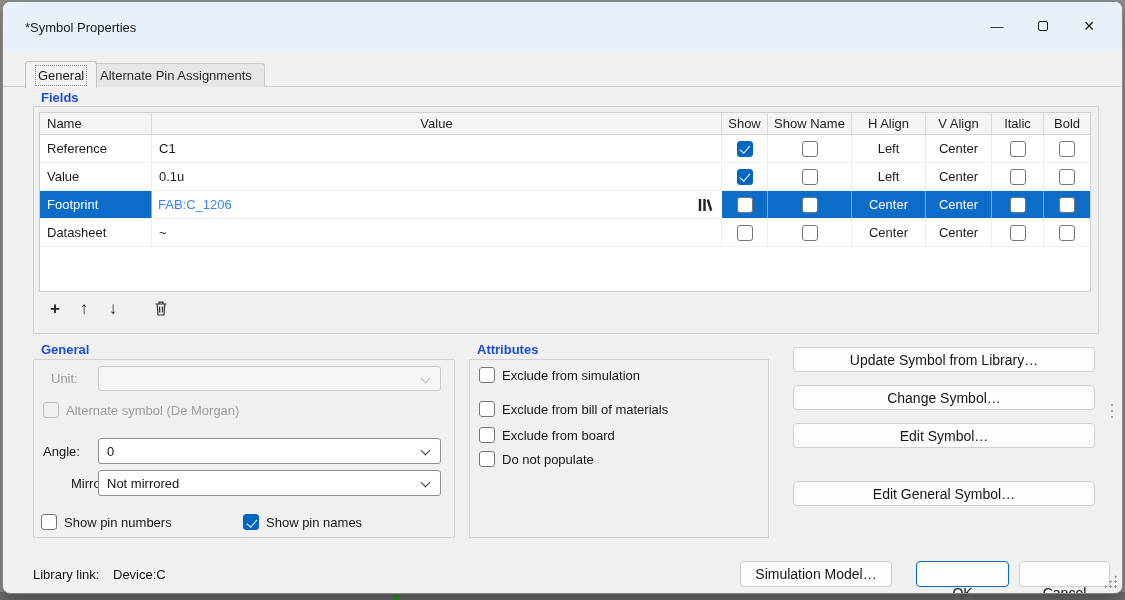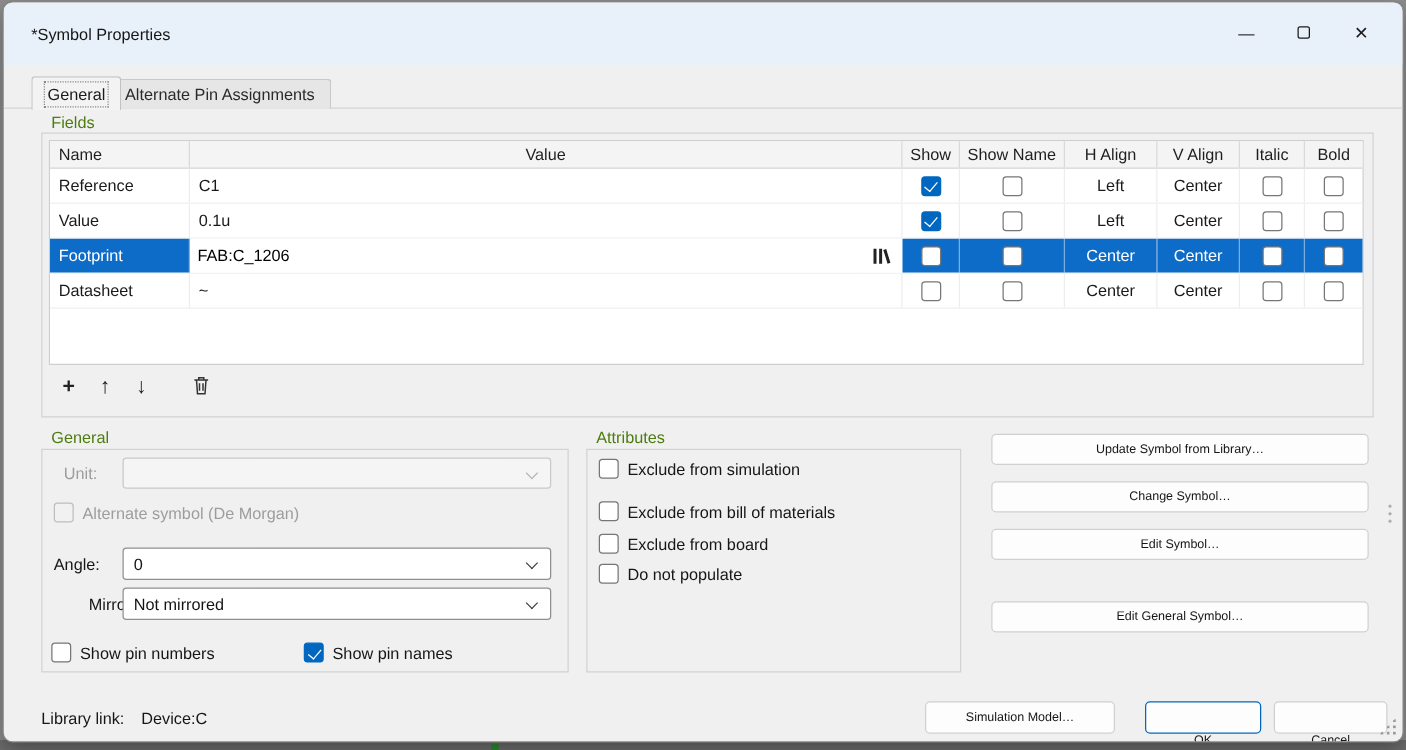--- a/index.html
+++ b/index.html
@@ -25,21 +25,21 @@
   
   .tabstrip-line{position:absolute;left:0;right:0;top:84px;height:1px;background:#d4d4d4;}
   .tab{position:absolute;font-size:13px;display:flex;align-items:center;justify-content:center;}
   .tab.active{left:22px;top:59px;height:27px;padding:0 12px;background:#f3f3f3;
               border:1px solid #c2c2c2;border-bottom:none;border-radius:3px 3px 0 0;z-index:2;}
   .tab.active .tab-label{outline:1px dotted #8a8a8a;outline-offset:2px;}
   .tab.inactive{left:84px;top:61px;height:24px;padding:11px 12px;background:#e6e6e6;
                 border:1px solid #c9c9c9;border-bottom:none;border-radius:3px 3px 0 0;color:#2a2a2a;}
 
   
-  .group-label{position:absolute;font-size:13px;color:#4d7c0f;}
+  .group-label{position:absolute;font-size:13px;color:#1d4ed8;font-weight:bold;}
   .groupbox{position:absolute;border:1px solid #d2d2d2;background:transparent;}
 
   
   .grid{position:absolute;left:36px;top:110px;width:1052px;height:180px;background:#ffffff;
         border:1px solid #cfcfcf;font-size:13px;--cols:112px 1fr 46px 84px 74px 66px 52px 46px;}
   .grid-header{display:grid;grid-template-columns:var(--cols);height:22px;background:#f4f4f4;
                border-bottom:1px solid #d6d6d6;}
   .grid-header>div{display:flex;align-items:center;justify-content:center;border-right:1px solid #d9d9d9;
                    color:#1e1e1e;overflow:hidden;white-space:nowrap;}
   .grid-header>div.left{justify-content:flex-start;padding-left:7px;}
@@ -47,21 +47,21 @@
   .grid-row{display:grid;grid-template-columns:var(--cols);height:28px;border-bottom:1px solid #f0f0f0;}
   .grid-row>.cell{display:flex;align-items:center;justify-content:center;border-right:1px solid #ededed;
                   overflow:hidden;white-space:nowrap;}
   .grid-row>.cell:last-child{border-right:none;}
   .grid-row>.cell.left{justify-content:flex-start;padding-left:7px;}
   .grid-row.selected>.cell{background:var(--selection,#0d6cc8);color:#fff;
                            border-right-color:rgba(255,255,255,.45);border-bottom-color:var(--selection,#0d6cc8);}
   .grid-row.selected>.cell.editor-cell{background:#fff;padding:0;}
   .editor-cell{padding:0;}
   .cell-editor{flex:1;height:100%;border:none;outline:none;background:#fff;font-family:inherit;
-               font-size:13px;padding:0 4px 0 6px;color:#000000;min-width:0;}
+               font-size:13px;padding:0 4px 0 6px;color:#3b82f6;min-width:0;}
   .lib-btn{width:30px;height:100%;background:#fff;border:none;display:flex;align-items:center;
            justify-content:center;padding:0;}
 
   
   .cb{width:16px;height:16px;border:1px solid #767676;border-radius:3px;background:#fff;
       display:inline-block;position:relative;flex:none;}
   .cb.checked{background:var(--accent,#0067c0);border-color:var(--accent,#0067c0);}
   .cb.checked::after{content:"";position:absolute;left:4.6px;top:1.6px;width:4.5px;height:8.5px;
                      border:solid #fff;border-width:0 1.8px 1.8px 0;transform:rotate(40deg);}
   .cb.disabled{border-color:#bdbdbd;background:#f1f1f1;}
@@ -73,21 +73,21 @@
   .tool-btn .glyph{font-weight:bold;line-height:1;}
 
   
   .combo{position:absolute;background:#fff;border:1px solid #8f8f8f;border-radius:3px;font-size:13px;
          display:flex;align-items:center;padding:0 28px 0 8px;color:#141414;}
   .combo .chev{position:absolute;right:11px;top:8px;width:7px;height:7px;border-right:1.4px solid #3c3c3c;
                border-bottom:1.4px solid #3c3c3c;transform:rotate(45deg);}
   .combo.disabled{border-color:#c9c9c9;background:#f5f5f5;color:#9d9d9d;}
   .combo.disabled .chev{border-color:#b5b5b5;}
 
-  .btn{position:absolute;background:#fdfdfd;border:1px solid #d0d0d0;border-radius:4px;font-size:10px;
+  .btn{position:absolute;background:#fdfdfd;border:1px solid #d0d0d0;border-radius:4px;font-size:14px;
        color:#161616;display:flex;align-items:center;justify-content:center;font-family:inherit;}
   .btn.default{border-color:var(--accent,#0067c0);}
   .u{text-decoration:underline;margin-top:37px;}
 
   .label{position:absolute;font-size:13px;color:#161616;white-space:nowrap;}
   .label.dim{color:#9d9d9d;}
 
   .cb-abs{position:absolute;}
 
   

